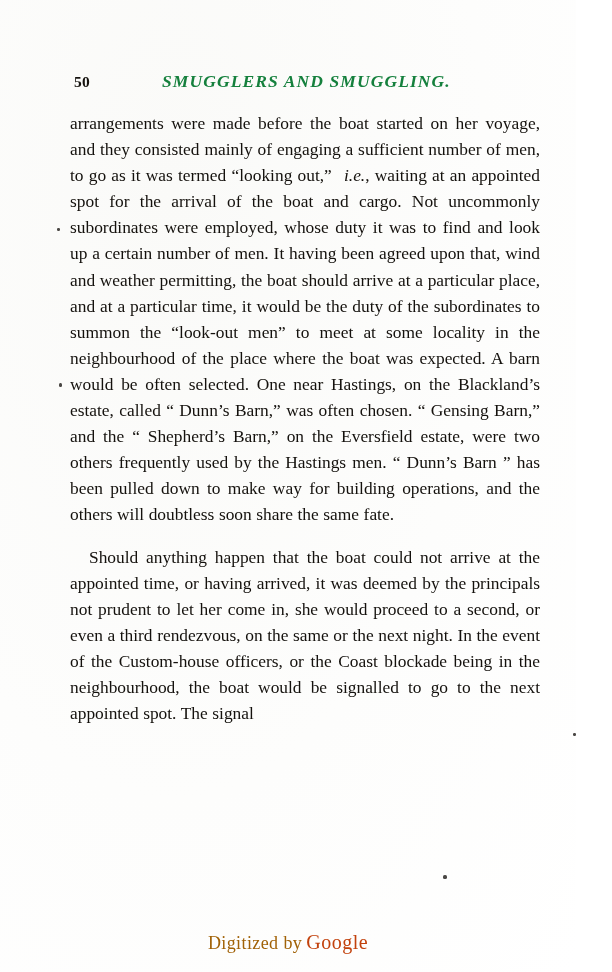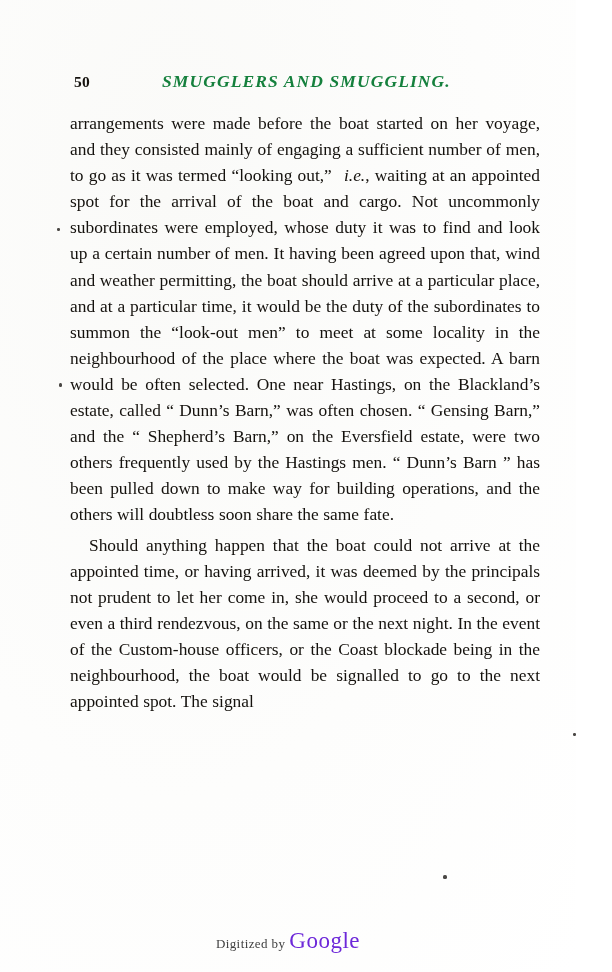--- a/index.html
+++ b/index.html
@@ -73,21 +73,21 @@
     font-size: 17.4px;
     line-height: 26.1px;
     text-align: justify;
     text-align-last: left;
     -webkit-hyphens: none;
     hyphens: none;
     word-spacing: 0.2px;
   }
   .para.indent {
     text-indent: 19px;
-    margin-top: 4px;
+    margin-top: 16px;
   }
   .para em {
     font-style: italic;
     margin-left: 7px;
   }
 
   
   .speck {
     position: absolute;
     background: #2a2724;
@@ -99,28 +99,28 @@
   
   .watermark {
     position: absolute;
     left: 0;
     right: 0;
     bottom: 18px;
     text-align: center;
     white-space: nowrap;
   }
   .wm-prefix {
-    font-size: 13px;
-    color: #404040;
+    font-size: 18px;
+    color: #a16207;
     letter-spacing: 0.4px;
     vertical-align: baseline;
   }
   .wm-brand {
-    font-size: 23px;
-    color: #6d28d9;
+    font-size: 20px;
+    color: #c2410c;
     letter-spacing: 0.5px;
     vertical-align: baseline;
     font-family: "Liberation Serif", "DejaVu Serif", serif;
   }
 </style>
 </head>
 <body>
 
 <div class="page">
 

